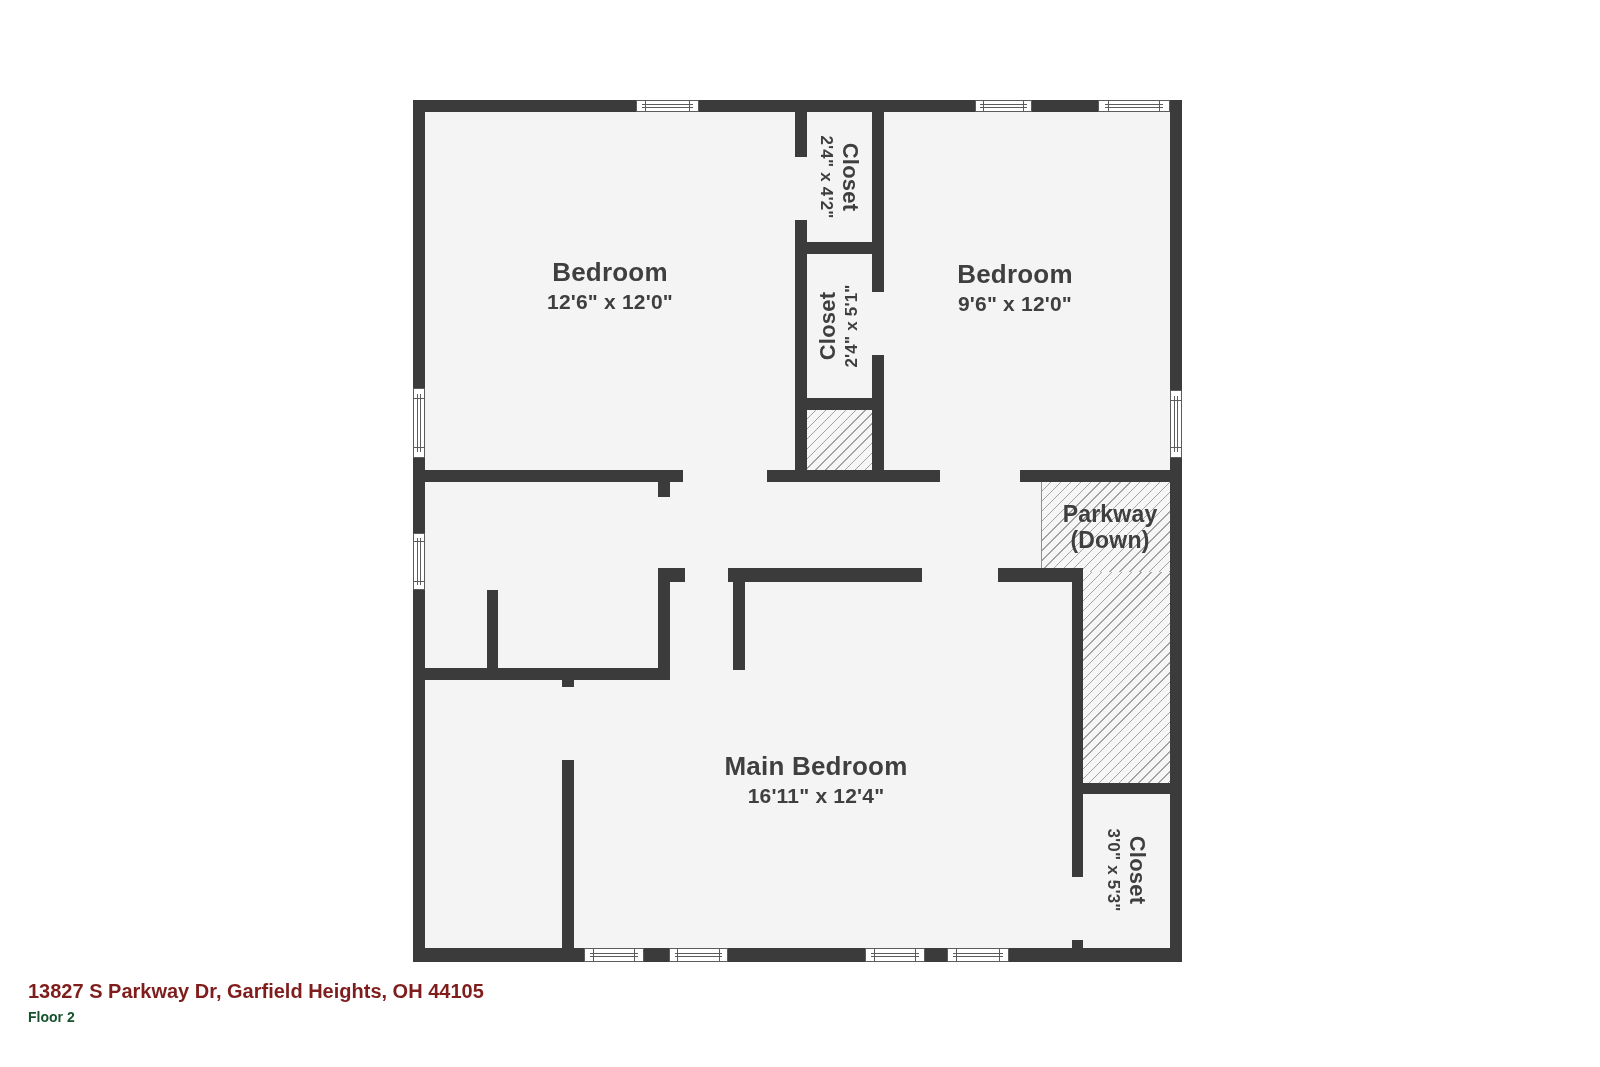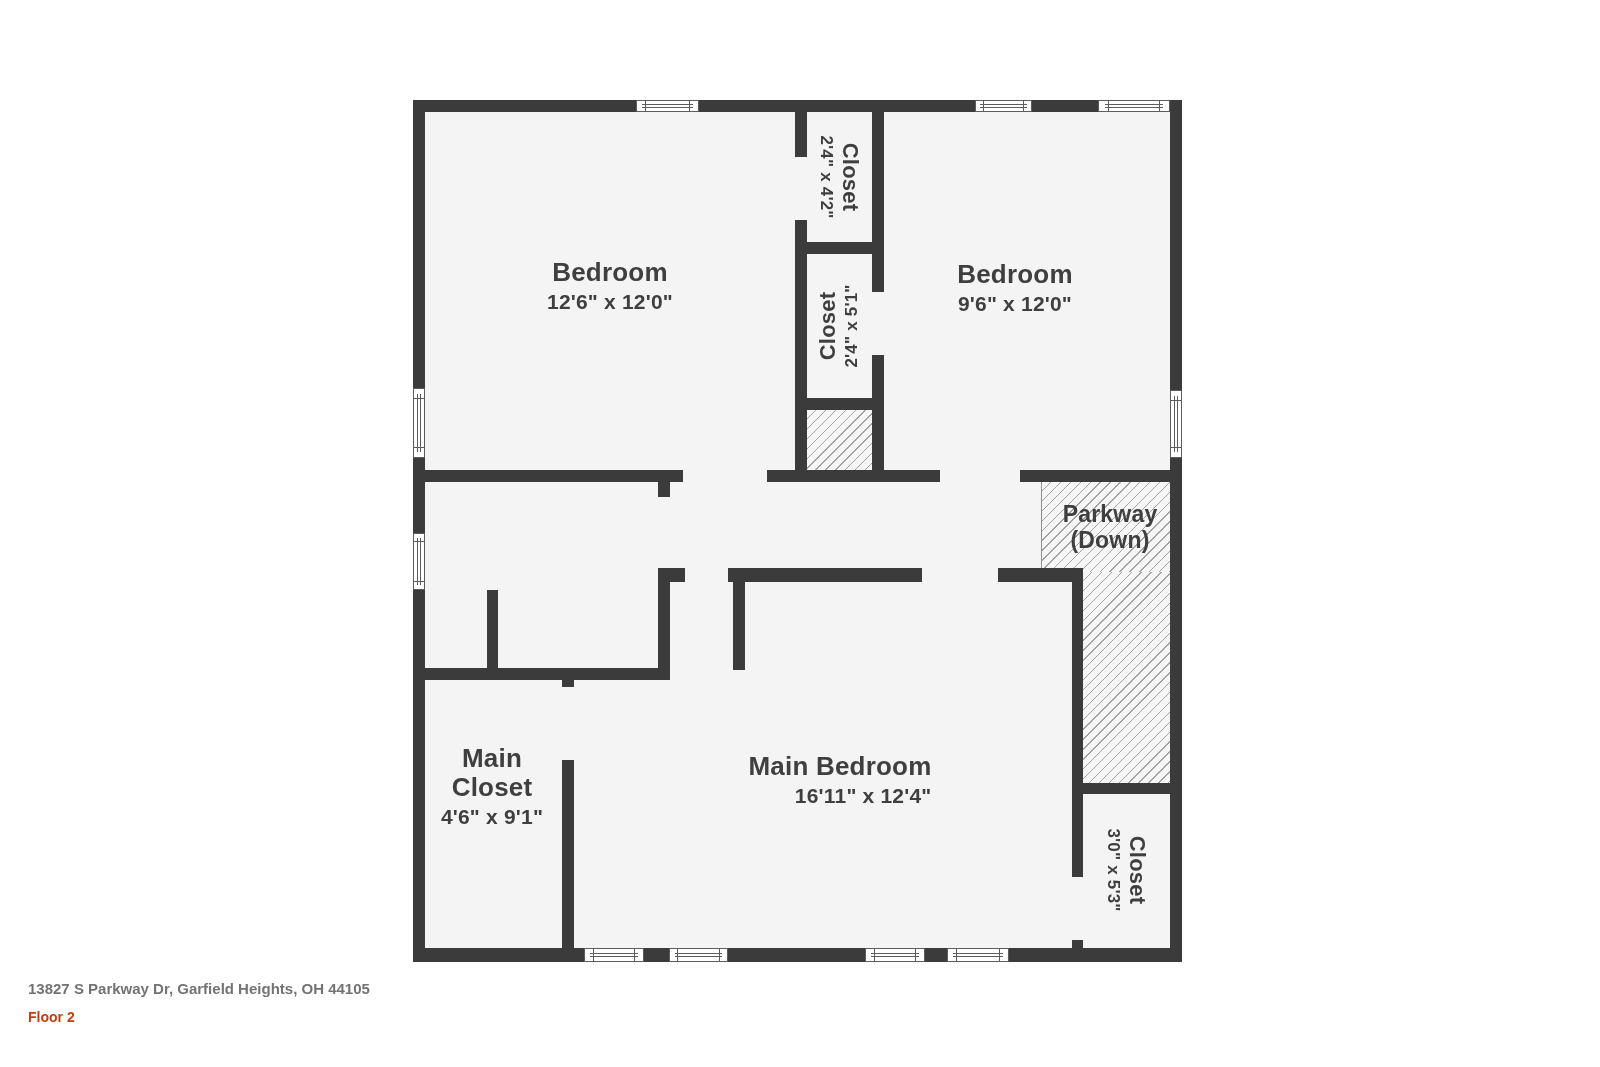--- a/index.html
+++ b/index.html
@@ -21,22 +21,22 @@
          border-top:1px solid #5c5c5c;border-bottom:1px solid #5c5c5c;}
   .lbl{position:absolute;transform:translate(-50%,-50%);text-align:center;white-space:nowrap;color:#3f3f3f;}
   .lbl .nm{display:block;font-size:26px;font-weight:700;line-height:1.12;letter-spacing:.2px;}
   .lbl .dm{display:block;font-size:21px;font-weight:700;margin-top:3px;letter-spacing:.2px;}
   .lbl.wrap{white-space:normal;width:126px;}
   .lbl.rot90{transform:translate(-50%,-50%) rotate(90deg);}
   .lbl.rot270{transform:translate(-50%,-50%) rotate(-90deg);}
   .lbl.small .nm{font-size:22px;}
   .lbl.small .dm{font-size:17px;margin-top:1px;}
   .lbl.stairs .nm{font-size:23px;}
-  .footer-address{position:absolute;left:28px;top:980px;font-size:15px;font-weight:700;color:#737373;}
-  .footer-floor{position:absolute;left:28px;top:1009px;font-size:14px;font-weight:700;color:#c2410c;}
+  .footer-address{position:absolute;left:28px;top:980px;font-size:20px;font-weight:700;color:#7f1d1d;}
+  .footer-floor{position:absolute;left:28px;top:1009px;font-size:14px;font-weight:700;color:#14532d;}
   .footer-disclaimer{position:absolute;left:543px;top:1018px;font-size:11.5px;font-weight:700;color:#4a4a4a;}
 </style>
 </head>
 <body>
 
 <div class="stage">
 
   <div class="floor"></div>
 
   <div class="hatch edge-l" style="left:1041px;top:482px;width:129px;height:90px;"></div>
@@ -97,26 +97,22 @@
     <span class="nm">Bedroom</span>
     <span class="dm">9'6" x 12'0"</span>
   </div>
 
 
   <div class="lbl stairs" style="left:1110px;top:528px;">
     <span class="nm">Parkway</span>
     <span class="nm">(Down)</span>
   </div>
 
-  <div class="lbl wrap" style="left:492px;top:787px;">
-    <span class="nm">Main Closet</span>
-    <span class="dm">4'6" x 9'1"</span>
-  </div>
 
-  <div class="lbl" style="left:840px;top:780px;text-align:right;">
+  <div class="lbl" style="left:816px;top:780px;">
     <span class="nm">Main Bedroom</span>
     <span class="dm">16'11" x 12'4"</span>
   </div>
 
   <div class="lbl small rot90" style="left:839px;top:177px;">
     <span class="nm">Closet</span>
     <span class="dm">2'4" x 4'2"</span>
   </div>
 
   <div class="lbl small rot270" style="left:839px;top:326px;">

